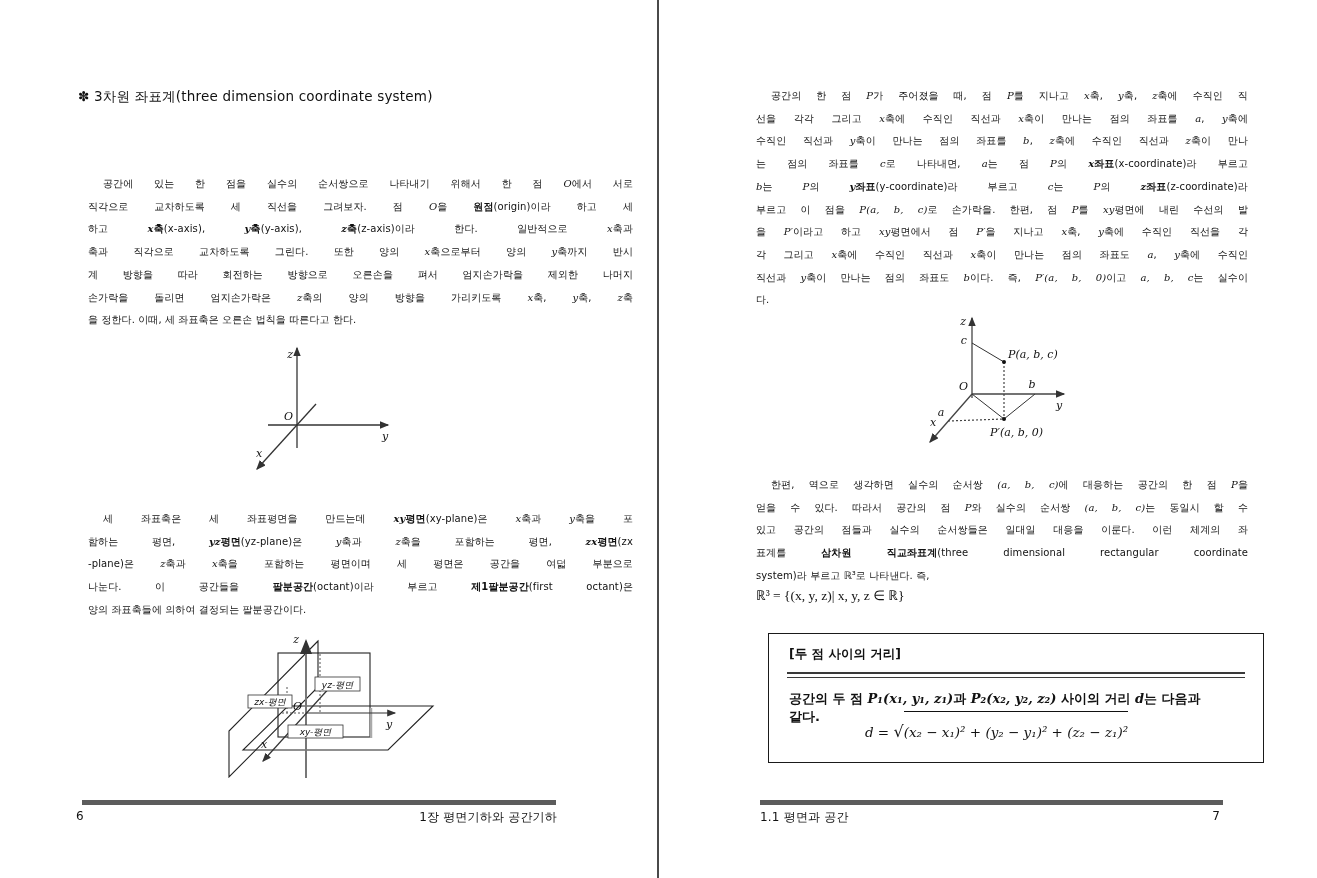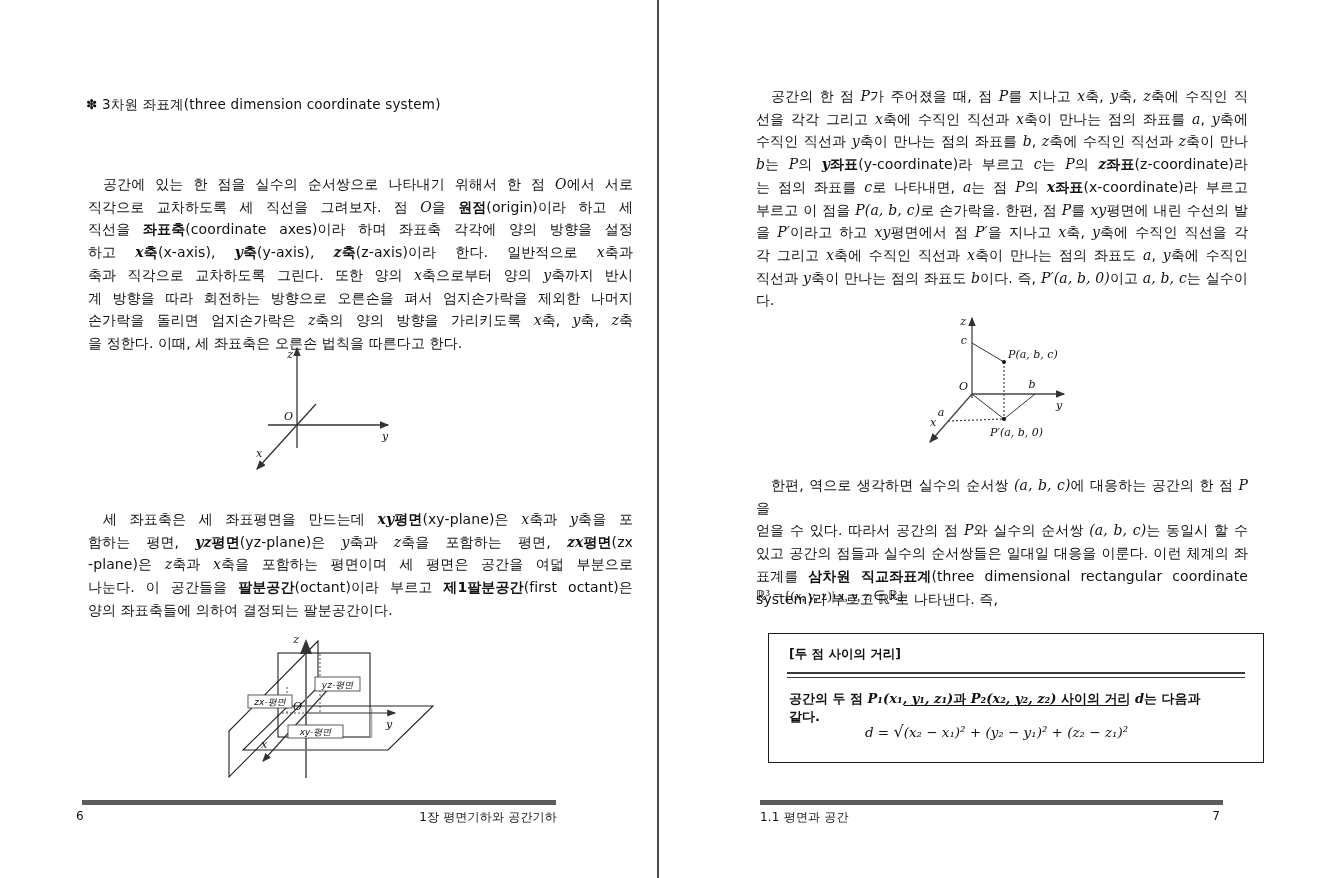--- a/index.html
+++ b/index.html
@@ -1,23 +1,23 @@
 <!DOCTYPE html>
 <html><head>
 <meta charset="utf-8">
 <style>
   html,body{margin:0;padding:0;background:#ffffff;}
   .canvas{position:relative;width:1317px;height:878px;background:#fff;overflow:hidden;
           font-family:"DejaVu Sans",sans-serif;color:#111;}
   .page{position:absolute;inset:0;}
   .divider{position:absolute;left:657px;top:0;width:2px;height:878px;background:#4a4a4a;}
 
-  .l-title{position:absolute;left:78px;top:88px;width:560px;margin:8px;
+  .l-title{position:absolute;left:78px;top:88px;width:560px;margin:0;
            font-size:13.5px;font-weight:400;letter-spacing:.2px;}
-  .para{position:absolute;font-size:14px;line-height:22.7px;letter-spacing:.1px;}
+  .para{position:absolute;font-size:10px;line-height:22.7px;letter-spacing:.1px;}
   .para .line{text-align:justify;text-align-last:justify;white-space:normal;}
   .para .line.last{text-align-last:left;}
   .para .line:first-child{text-indent:15px;}
   .l-para1{left:88px;top:129px;width:545px;margin-top:44px;}
   .l-para2{left:88px;top:508px;width:545px;}
   .r-para1{left:756px;top:85px;width:492px;}
   .r-para2{left:756px;top:474px;width:492px;}
 
   .m{font-family:"DejaVu Serif",serif;font-style:italic;}
   .b{font-weight:bold;}
@@ -34,42 +34,41 @@
 
   .dist-box{position:absolute;left:768px;top:633px;width:496px;height:130px;
             border:1px solid #1a1a1a;box-sizing:border-box;}
   .box-heading{position:absolute;left:20px;top:12px;font-size:12.5px;font-weight:bold;}
   .box-rule{position:absolute;left:18px;right:18px;top:38px;height:3px;
             border-top:2px solid #3a3a3a;border-bottom:1.5px solid #3a3a3a;}
   .box-body{position:absolute;left:20px;top:56px;width:417px;font-size:13px;font-weight:bold;}
   .box-formula{position:absolute;left:0;top:88px;width:455px;text-align:center;
                font-family:"DejaVu Serif",serif;font-size:13.5px;}
   .sqrt{font-family:"DejaVu Serif",serif;font-size:16px;}
-  .radicand{border-top:1px solid #111;padding-top:18px;}
+  .radicand{border-top:1px solid #111;padding-top:12px;}
 
   .footer-bar{position:absolute;top:800px;height:5px;background:#5c5c5c;}
   .l-bar{left:82px;width:474px;}
   .r-bar{left:760px;width:463px;}
   .footer{position:absolute;top:809px;display:flex;justify-content:space-between;
           font-size:12px;letter-spacing:.2px;}
   .l-footer{left:76px;width:481px;}
   .r-footer{left:760px;width:460px;}
 </style>
 </head>
 <body>
 
 <div class="canvas">
 
   <section class="page">
     <h1 class="l-title">✽ 3차원 좌표계(three dimension coordinate system)</h1>
 
     <div class="para l-para1">
         <div class="line"><span>공간에 있는 한 점을 실수의 순서쌍으로 나타내기 위해서 한 점 </span><span class="m">O</span><span>에서 서로</span></div>
         <div class="line"><span>직각으로 교차하도록 세 직선을 그려보자. 점 </span><span class="m">O</span><span>을 </span><span class="b">원점</span><span>(origin)이라 하고 세</span></div>
-        <div class="line"><span>직선을 </span><span class="b">좌표축</span><span>(coordinate axes)이라 하며 좌표축 각각에 양의 방향을 설정</span></div>
         <div class="line"><span>하고 </span><span class="b m">x</span><span class="b">축</span><span>(x-axis), </span><span class="b m">y</span><span class="b">축</span><span>(y-axis), </span><span class="b m">z</span><span class="b">축</span><span>(z-axis)이라 한다. 일반적으로 </span><span class="m">x</span><span>축과</span></div>
         <div class="line"><span>축과 직각으로 교차하도록 그린다. 또한 양의 </span><span class="m">x</span><span>축으로부터 양의 </span><span class="m">y</span><span>축까지 반시</span></div>
         <div class="line"><span>계 방향을 따라 회전하는 방향으로 오른손을 펴서 엄지손가락을 제외한 나머지</span></div>
         <div class="line"><span>손가락을 돌리면 엄지손가락은 </span><span class="m">z</span><span>축의 양의 방향을 가리키도록 </span><span class="m">x</span><span>축, </span><span class="m">y</span><span>축, </span><span class="m">z</span><span>축</span></div>
         <div class="line last"><span>을 정한다. 이때, 세 좌표축은 오른손 법칙을 따른다고 한다.</span></div>
       </div>
 
     <figure class="fig fig1">
       <svg width="260" height="150" viewBox="0 0 260 150">
         <defs>
@@ -132,22 +131,22 @@
     </div>
   </section>
 
   <div class="divider"></div>
 
   <section class="page">
     <div class="para r-para1">
         <div class="line"><span>공간의 한 점 </span><span class="m">P</span><span>가 주어졌을 때, 점 </span><span class="m">P</span><span>를 지나고 </span><span class="m">x</span><span>축, </span><span class="m">y</span><span>축, </span><span class="m">z</span><span>축에 수직인 직</span></div>
         <div class="line"><span>선을 각각 그리고 </span><span class="m">x</span><span>축에 수직인 직선과 </span><span class="m">x</span><span>축이 만나는 점의 좌표를 </span><span class="m">a</span><span>, </span><span class="m">y</span><span>축에</span></div>
         <div class="line"><span>수직인 직선과 </span><span class="m">y</span><span>축이 만나는 점의 좌표를 </span><span class="m">b</span><span>, </span><span class="m">z</span><span>축에 수직인 직선과 </span><span class="m">z</span><span>축이 만나</span></div>
+        <div class="line"><span>는 점의 좌표를 </span><span class="m">c</span><span>로 나타내면, </span><span class="m">a</span><span>는 점 </span><span class="m">P</span><span>의 </span><span class="b m">x</span><span class="b">좌표</span><span>(x-coordinate)라 부르고</span></div>
         <div class="line"><span class="m">b</span><span>는 </span><span class="m">P</span><span>의 </span><span class="b m">y</span><span class="b">좌표</span><span>(y-coordinate)라 부르고 </span><span class="m">c</span><span>는 </span><span class="m">P</span><span>의 </span><span class="b m">z</span><span class="b">좌표</span><span>(z-coordinate)라</span></div>
-        <div class="line"><span>는 점의 좌표를 </span><span class="m">c</span><span>로 나타내면, </span><span class="m">a</span><span>는 점 </span><span class="m">P</span><span>의 </span><span class="b m">x</span><span class="b">좌표</span><span>(x-coordinate)라 부르고</span></div>
         <div class="line"><span>부르고 이 점을 </span><span class="m">P(a, b, c)</span><span>로 손가락을. 한편, 점 </span><span class="m">P</span><span>를 </span><span class="m">xy</span><span>평면에 내린 수선의 발</span></div>
         <div class="line"><span>을 </span><span class="m">P′</span><span>이라고 하고 </span><span class="m">xy</span><span>평면에서 점 </span><span class="m">P′</span><span>을 지나고 </span><span class="m">x</span><span>축, </span><span class="m">y</span><span>축에 수직인 직선을 각</span></div>
         <div class="line"><span>각 그리고 </span><span class="m">x</span><span>축에 수직인 직선과 </span><span class="m">x</span><span>축이 만나는 점의 좌표도 </span><span class="m">a</span><span>, </span><span class="m">y</span><span>축에 수직인</span></div>
         <div class="line"><span>직선과 </span><span class="m">y</span><span>축이 만나는 점의 좌표도 </span><span class="m">b</span><span>이다. 즉, </span><span class="m">P′(a, b, 0)</span><span>이고 </span><span class="m">a, b, c</span><span>는 실수이</span></div>
         <div class="line last"><span>다.</span></div>
       </div>
 
     <figure class="fig fig3">
       <svg width="260" height="150" viewBox="0 0 260 150">
         <defs>

